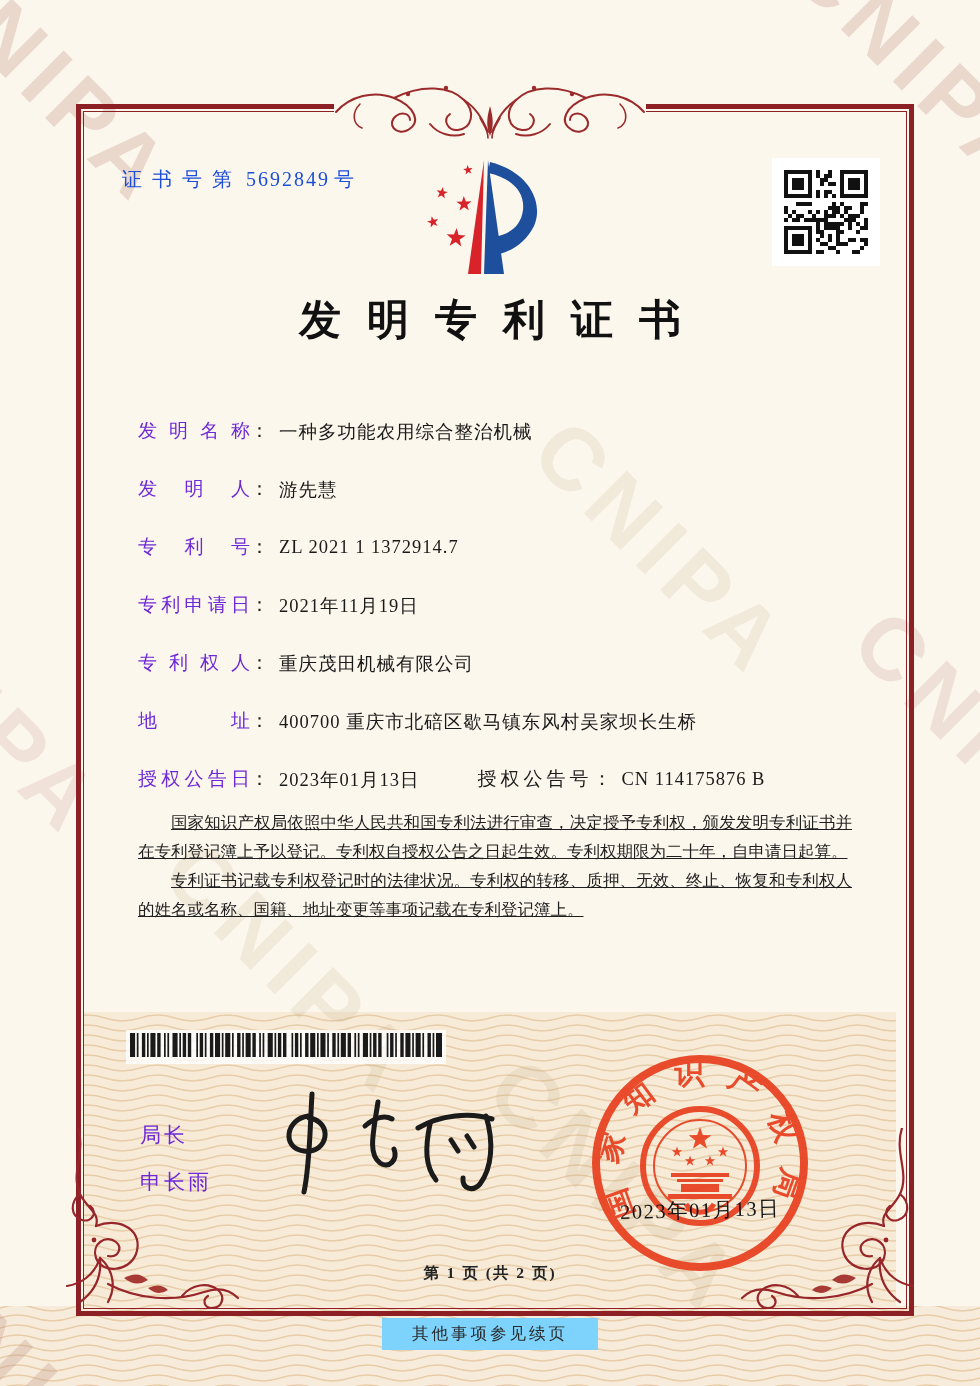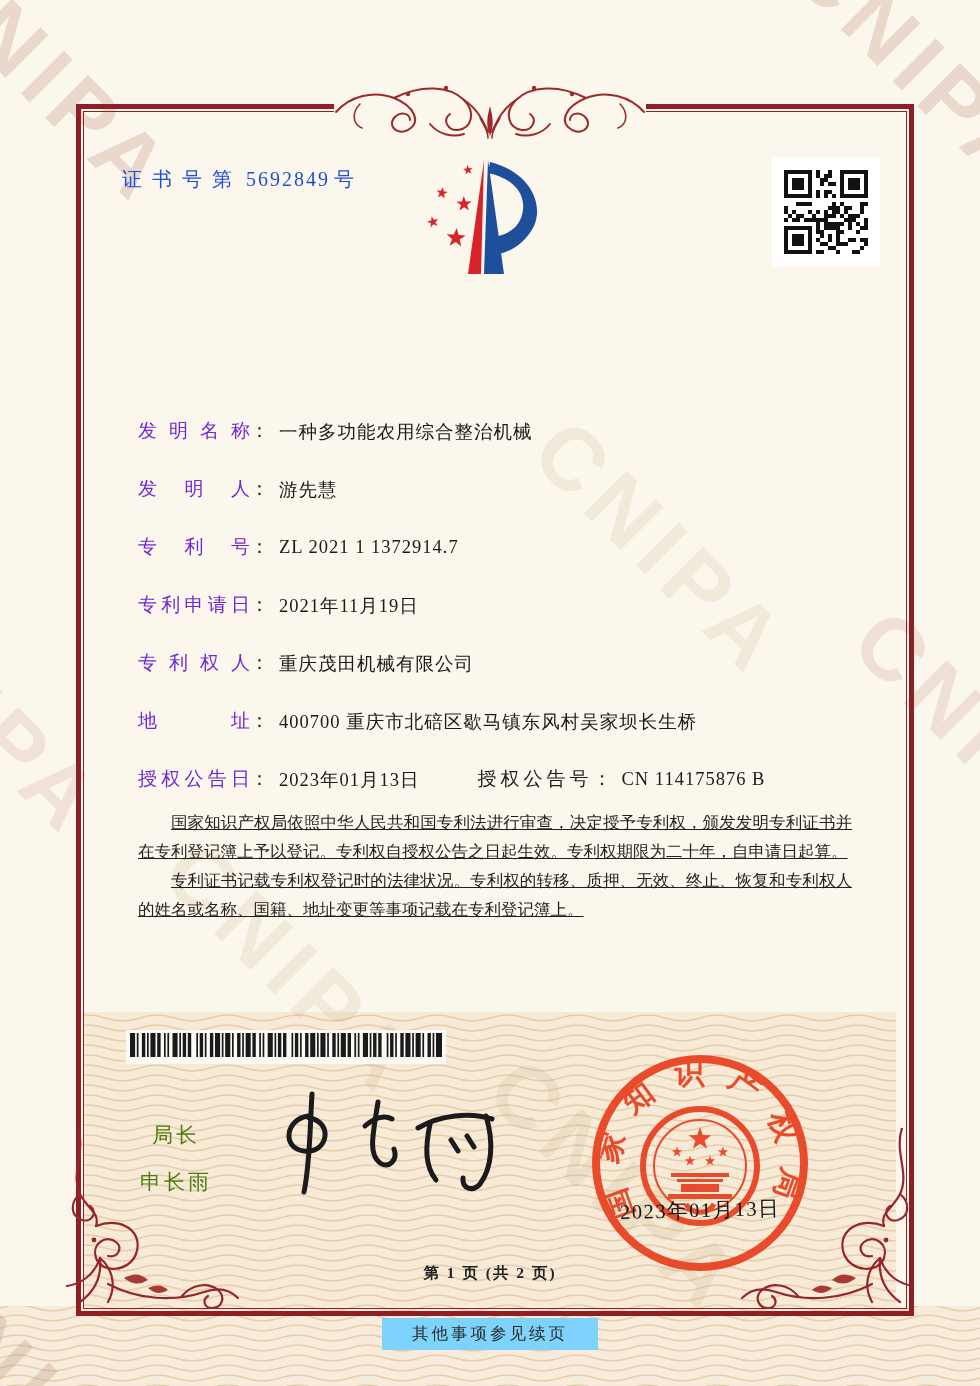--- a/index.html
+++ b/index.html
@@ -58,21 +58,21 @@
   .fcolon{flex:none;color:#232323;}
   .fvalue{margin-left:10px;font-size:18.5px;letter-spacing:1px;color:#1a1a1a;}
   .grant2{margin-left:58px;display:flex;align-items:center;}
   .glabel{letter-spacing:4px;}
   .paras{
     position:absolute;left:138px;top:808px;width:714px;z-index:4;
     font-size:16.5px;line-height:29px;text-align:justify;color:#1f1f1f;text-decoration:underline;
   }
   .paras p{margin:0;text-indent:33px;}
   .barcode-wrap{position:absolute;left:126px;top:1030px;z-index:4;background:rgba(255,255,255,0.78);padding:3px 4px;}
-  .signer{position:absolute;left:140px;top:1112px;z-index:4;font-size:21px;line-height:47px;color:#4d7c0f;letter-spacing:3px;text-align:center;}
+  .signer{position:absolute;left:140px;top:1112px;z-index:4;font-size:21px;line-height:47px;color:#6d28d9;letter-spacing:3px;}
   .sig{position:absolute;left:268px;top:1086px;z-index:4;}
   .seal{position:absolute;left:583px;top:1046px;z-index:5;}
   .seal-date{
     position:absolute;left:588px;top:1196px;width:224px;text-align:center;
     font-size:20.5px;letter-spacing:1.5px;color:#141414;z-index:6;
     transform:rotate(-1.5deg);
   }
   .page-info{
     position:absolute;left:0;right:0;top:1263px;text-align:center;
     font-size:15.5px;letter-spacing:2px;color:#232323;z-index:4;font-weight:bold;
@@ -281,20 +281,21 @@
         <rect x="20" y="20" width="12" height="12" fill="#111"></rect>
         <rect x="68" y="12" width="28" height="28" fill="#111"></rect>
         <rect x="72" y="16" width="20" height="20" fill="#fff"></rect>
         <rect x="76" y="20" width="12" height="12" fill="#111"></rect>
         <rect x="12" y="68" width="28" height="28" fill="#111"></rect>
         <rect x="16" y="72" width="20" height="20" fill="#fff"></rect>
         <rect x="20" y="76" width="12" height="12" fill="#111"></rect>
       </svg>
   </div>
 
+  <h1 class="title">发明专利证书</h1>
 
   <div class="fields">
     <div class="frow">
       <span class="flabel">发明名称</span>
         <span class="fcolon">：</span>
       <span class="fvalue">一种多功能农用综合整治机械</span>
     </div>
     <div class="frow">
       <span class="flabel">发明人</span>
         <span class="fcolon">：</span>

